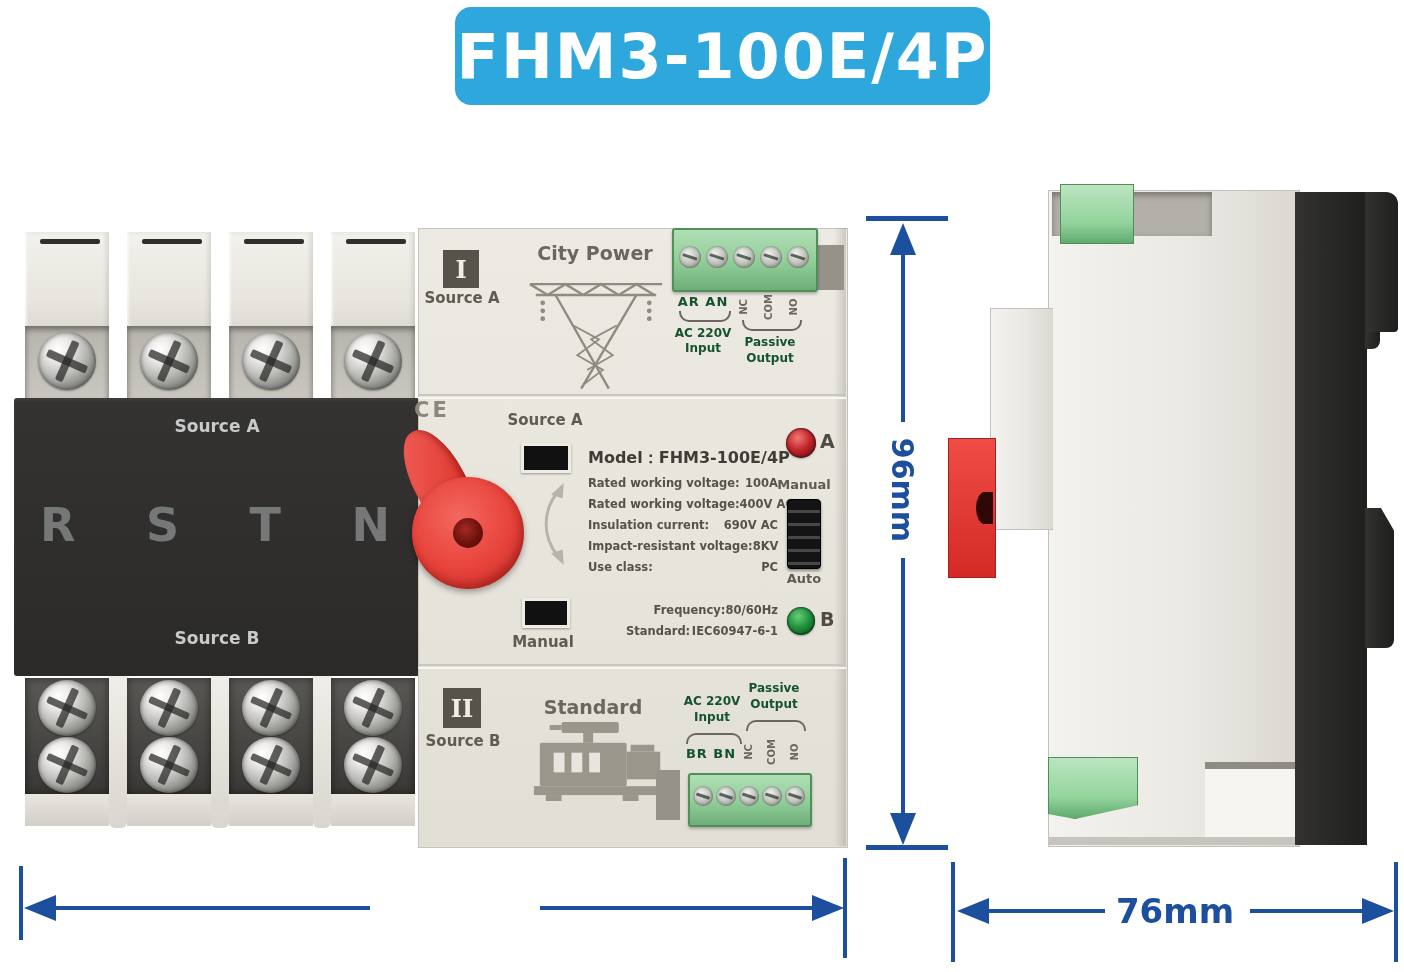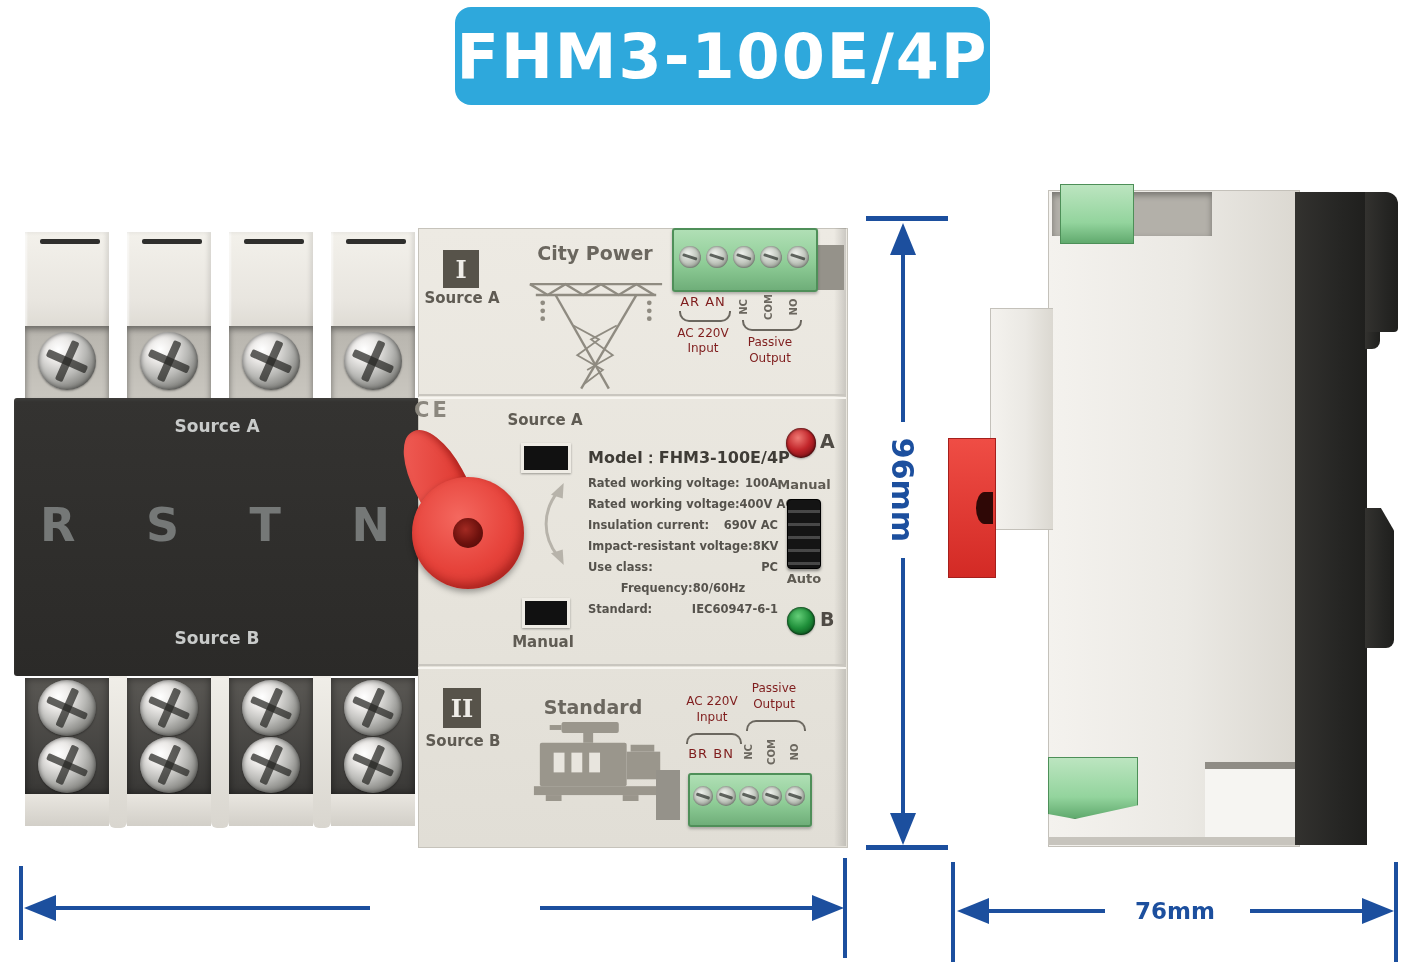--- a/index.html
+++ b/index.html
@@ -36,21 +36,21 @@
   .ridge{background:#c9c6bf;}
   .ridge2{background:#f7f5f0;}
   .romanbox{background:#57534a;color:#efede8;font-family:"DejaVu Serif",serif;font-weight:bold;}
   .tblock{background:linear-gradient(180deg,#b0dfb5 0%,#8fcd97 55%,#6fae79 100%);
           border:2px solid #4f8f59;border-radius:3px;box-shadow:0 2px 3px rgba(0,0,0,.25);}
   .tscrew{border-radius:50%;
      background:radial-gradient(circle at 40% 35%, #eef1ec 0%, #c3c9c0 45%, #8b9188 85%, #6e746b 100%);
      box-shadow:inset 0 0 3px rgba(0,0,0,.5);}
   .tscrew::before{content:"";position:absolute;left:50%;top:50%;width:70%;height:14%;
      background:rgba(40,46,40,.7);transform:translate(-50%,-50%) rotate(18deg);border-radius:1px;}
-  .smalltxt{font-size:12px;font-weight:normal;color:#7f1d1d;line-height:1.1;}
+  .smalltxt{font-size:12px;font-weight:bold;color:#14532d;line-height:1.1;}
   .brk-cup{border:2px solid #6b675f;border-top:none;border-radius:0 0 10px 10px;}
   .brk-cap{border:2px solid #6b675f;border-bottom:none;border-radius:10px 10px 0 0;}
   .vpin{font-size:10px;font-weight:bold;color:#6b675f;transform:rotate(-90deg);transform-origin:center;white-space:nowrap;}
   .window{background:#111;border:3px solid #efece5;box-shadow:0 1px 2px rgba(0,0,0,.35);}
   .knobbase{border-radius:50%;
      background:radial-gradient(circle at 42% 36%, #f4685f 0%, #e6423a 55%, #c52e29 100%);
      box-shadow:0 3px 6px rgba(0,0,0,.35), inset -3px -5px 8px rgba(120,10,8,.45);}
   .knoblever{background:linear-gradient(120deg,#f2615a,#e03b33 70%,#cf322c);
      border-radius:48% 48% 42% 42%;box-shadow:inset -4px -2px 6px rgba(130,12,10,.5);}
   .knobcap{border-radius:50%;background:radial-gradient(circle at 42% 38%, #a32a22 0%, #6d110d 55%, #480a07 100%);}
@@ -218,25 +218,25 @@
       <span class="specval">690V AC</span>
       </div>
     <div style="display:flex;justify-content:space-between;height:21px;">
       <span class="speclabel">Impact-resistant voltage:</span>
       <span class="specval">8KV</span>
       </div>
     <div style="display:flex;justify-content:space-between;height:21px;">
       <span class="speclabel">Use class:</span>
       <span class="specval">PC</span>
       </div>
-    <div style="display:flex;justify-content:center;height:21px;">
+    <div style="display:flex;justify-content:flex-end;height:21px;margin-top:22px;">
       <span class="speclabel">Frequency:</span>
       <span class="specval">80/60Hz</span>
       </div>
-    <div style="display:flex;justify-content:space-between;height:21px;">
+    <div style="display:flex;justify-content:space-between;height:21px;margin-left:38px;">
       <span class="speclabel">Standard:</span>
       <span class="specval">IEC60947-6-1</span>
       </div>
   </div>
 
   <div class="a led-red" style="left:786px;top:428px;width:30px;height:30px;"></div>
   <div class="a txt" style="left:820px;top:432px;font-size:19px;color:#4f4b45;">A</div>
   <div class="a ctr txt" style="left:772px;top:477px;width:64px;height:15px;font-size:13px;">Manual</div>
   <div class="a slider" style="left:787px;top:499px;width:32px;height:68px;"></div>
   <div class="a ctr txt" style="left:782px;top:571px;width:44px;height:15px;font-size:13px;">Auto</div>
@@ -309,18 +309,18 @@
   <div class="a dim" style="left:19px;top:866px;width:4px;height:74px;"></div>
   <div class="a arr-lf" style="left:24px;top:895px;"></div>
   <div class="a dim" style="left:52px;top:906px;width:318px;height:4px;"></div>
   <div class="a dim" style="left:540px;top:906px;width:275px;height:4px;"></div>
   <div class="a arr-rt" style="left:812px;top:895px;"></div>
   <div class="a dim" style="left:843px;top:858px;width:4px;height:100px;"></div>
 
   <div class="a dim" style="left:951px;top:862px;width:4px;height:100px;"></div>
   <div class="a arr-lf" style="left:957px;top:898px;"></div>
   <div class="a dim" style="left:985px;top:909px;width:120px;height:4px;"></div>
-  <div class="a ctr dimtxt" style="left:1100px;top:891px;width:150px;height:40px;font-size:23px;">76mm</div>
+  <div class="a ctr dimtxt" style="left:1100px;top:891px;width:150px;height:40px;font-size:34px;">76mm</div>
   <div class="a dim" style="left:1250px;top:909px;width:115px;height:4px;"></div>
   <div class="a arr-rt" style="left:1362px;top:898px;"></div>
   <div class="a dim" style="left:1394px;top:862px;width:4px;height:100px;"></div>
 
 </div>
 
 </body></html>

